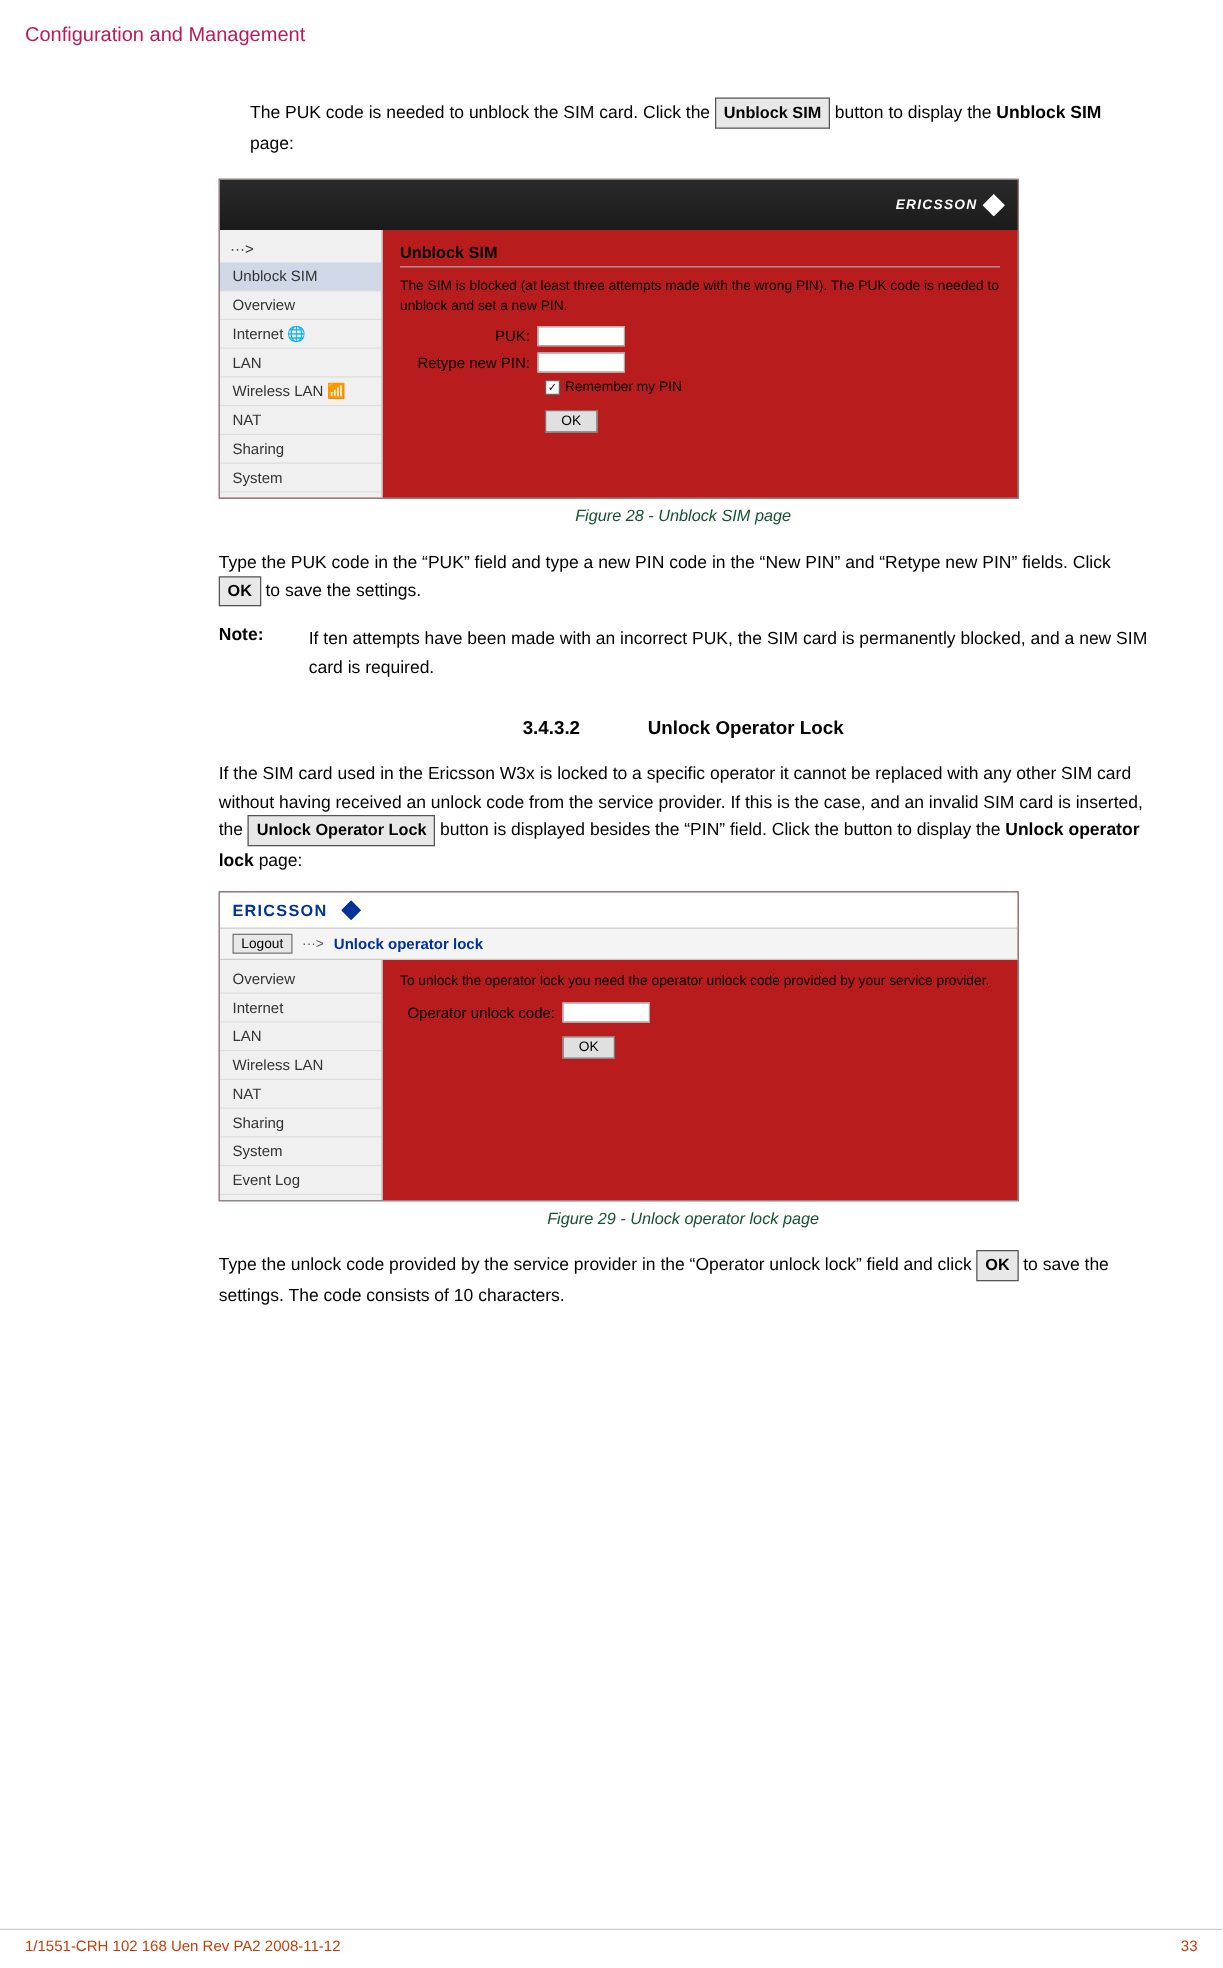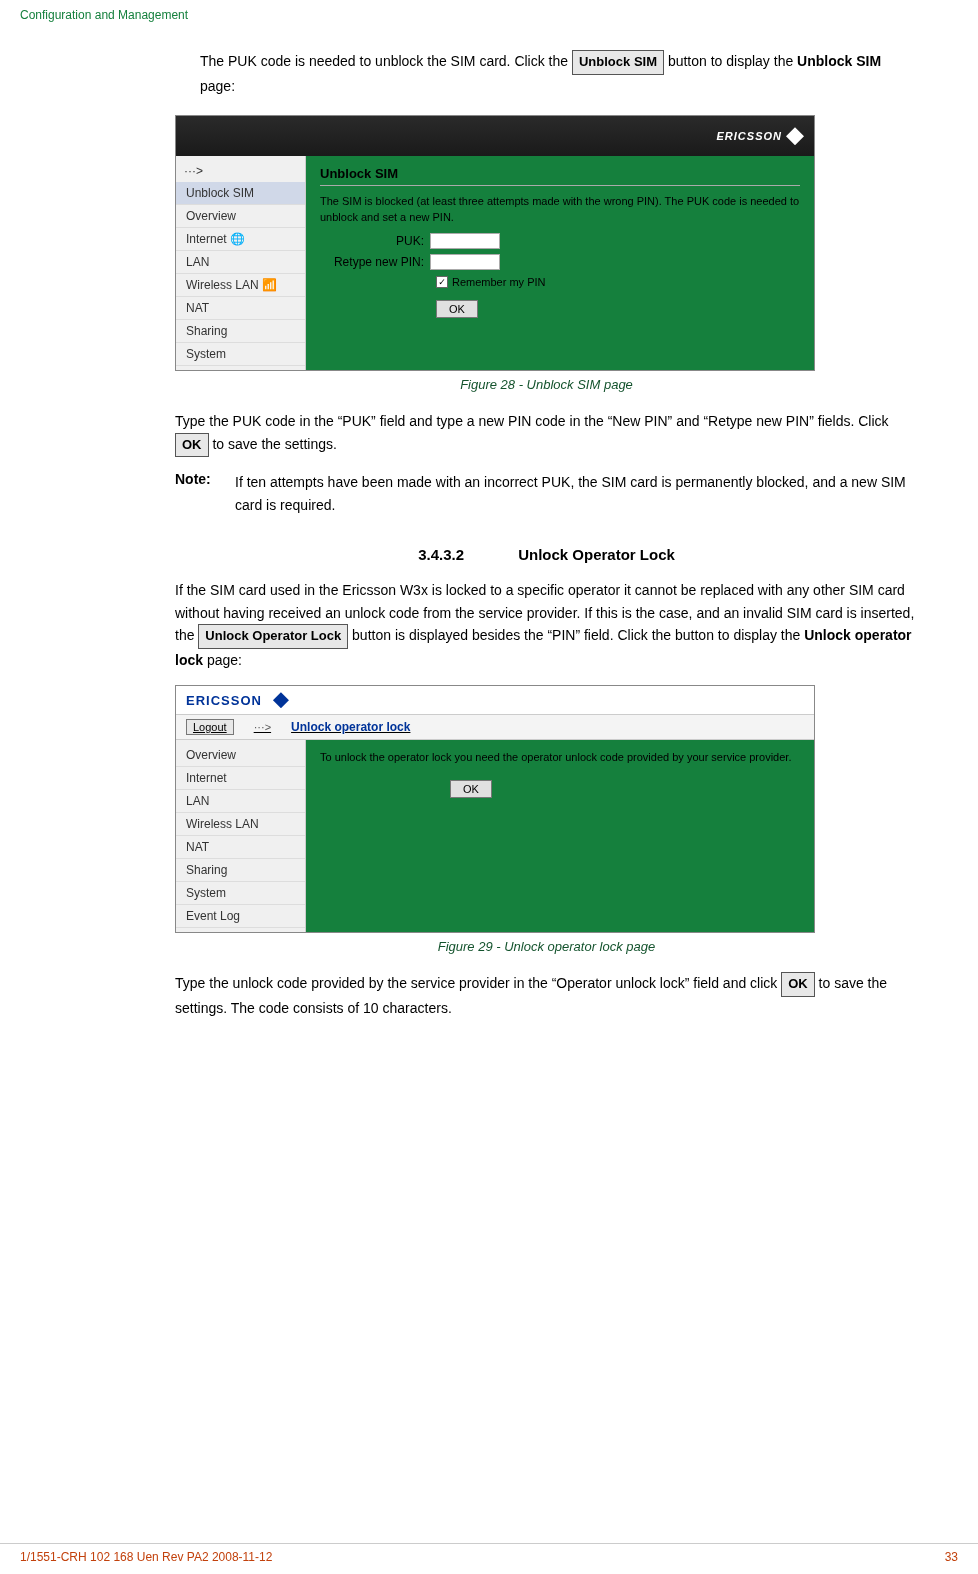--- a/index.html
+++ b/index.html
@@ -6,23 +6,23 @@
     body {
       font-family: Arial, sans-serif;
       font-size: 14px;
       background: #fff;
       color: #000;
       width: 978px;
       min-height: 1574px;
       position: relative;
     }
     .page-header {
-      font-size: 12px;
-      color: #15803d;
-      padding: 8px 20px;
+      font-size: 16px;
+      color: #be185d;
+      padding: 20px 20px;
       border-bottom: none;
     }
     .main-content {
       padding: 20px 60px 60px 175px;
     }
     .section-intro {
       margin-bottom: 18px;
       line-height: 1.6;
       margin-left: 25px;
     }
@@ -33,21 +33,21 @@
       padding: 1px 6px;
       font-size: 13px;
       font-weight: bold;
     }
     .bold { font-weight: bold; }
 
     
     .figure-box {
       border: 1px solid #888;
       margin: 14px 0 6px 0;
-      background: #15803d;
+      background: #b91c1c;
       width: 640px;
     }
     .fig-topbar {
       background: linear-gradient(to bottom, #2a2a2a, #1a1a1a);
       height: 40px;
       display: flex;
       align-items: center;
       justify-content: flex-end;
       padding-right: 10px;
     }
@@ -163,21 +163,21 @@
       margin: 6px 0 18px 0;
       color: #14532d;
     }
     .para {
       margin-bottom: 14px;
       line-height: 1.6;
     }
     .note-block {
       display: flex;
       margin: 14px 0 24px 0;
-      gap: 10px;
+      gap: 22px;
     }
     .note-label {
       font-weight: bold;
       min-width: 50px;
     }
     .note-text {
       line-height: 1.6;
     }
     .section-heading-block {
       display: flex;
@@ -330,38 +330,42 @@
     <span>page:</span>
   </p>
 
   <div class="figure-box">
 
     <div class="fig2-topbar">
       <span class="fig2-ericsson-logo">ERICSSON</span>
       <span class="fig2-logo-icon"></span>
     </div>
 
-    <div style="background:#f4f4f4; border-bottom:1px solid #ccc; padding:4px 10px; display:flex; align-items:center; gap:20px; font-size:12px;text-decoration:underline;">
+    <div style="background:#f4f4f4; border-bottom:1px solid #ccc; padding:4px 10px; display:flex; align-items:center; gap:8px; font-size:12px;">
       <span class="fig2-logout-btn">Logout</span>
       <span class="fig2-nav-arrow">···&gt;</span>
       <span class="fig2-page-title">Unlock operator lock</span>
     </div>
     <div class="fig-inner">
       <div class="fig-sidebar">
         <div class="fig-sidebar-item">Overview</div>
         <div class="fig-sidebar-item">Internet</div>
         <div class="fig-sidebar-item">LAN</div>
         <div class="fig-sidebar-item">Wireless LAN</div>
         <div class="fig-sidebar-item">NAT</div>
         <div class="fig-sidebar-item">Sharing</div>
         <div class="fig-sidebar-item">System</div>
         <div class="fig-sidebar-item">Event Log</div>
       </div>
       <div class="fig-main">
         <div class="fig-desc">To unlock the operator lock you need the operator unlock code provided by your service provider.</div>
+        <div class="fig-form-row">
+          <span class="fig-form-label" style="width:130px;">Operator unlock code:</span>
+          <div class="fig-form-input"></div>
+        </div>
         <div class="fig-ok-btn" style="margin-left:130px;">OK</div>
       </div>
     </div>
   </div>
   <div class="figure-caption">Figure 29 - Unlock operator lock page</div>
 
   <p class="para">
     <span>Type the unlock code provided by the service provider in the “Operator unlock lock” field and click</span>
     <span class="inline-btn">OK</span>
     <span>to save the settings. The code consists of 10 characters.</span>

